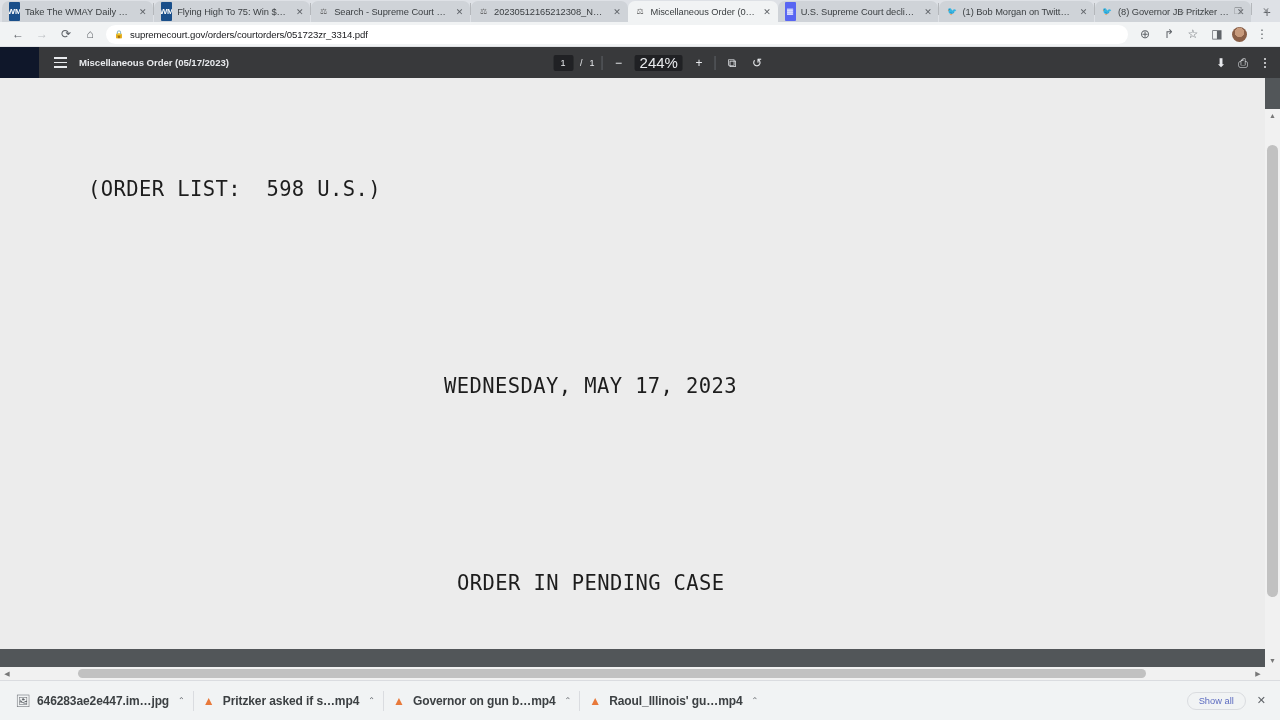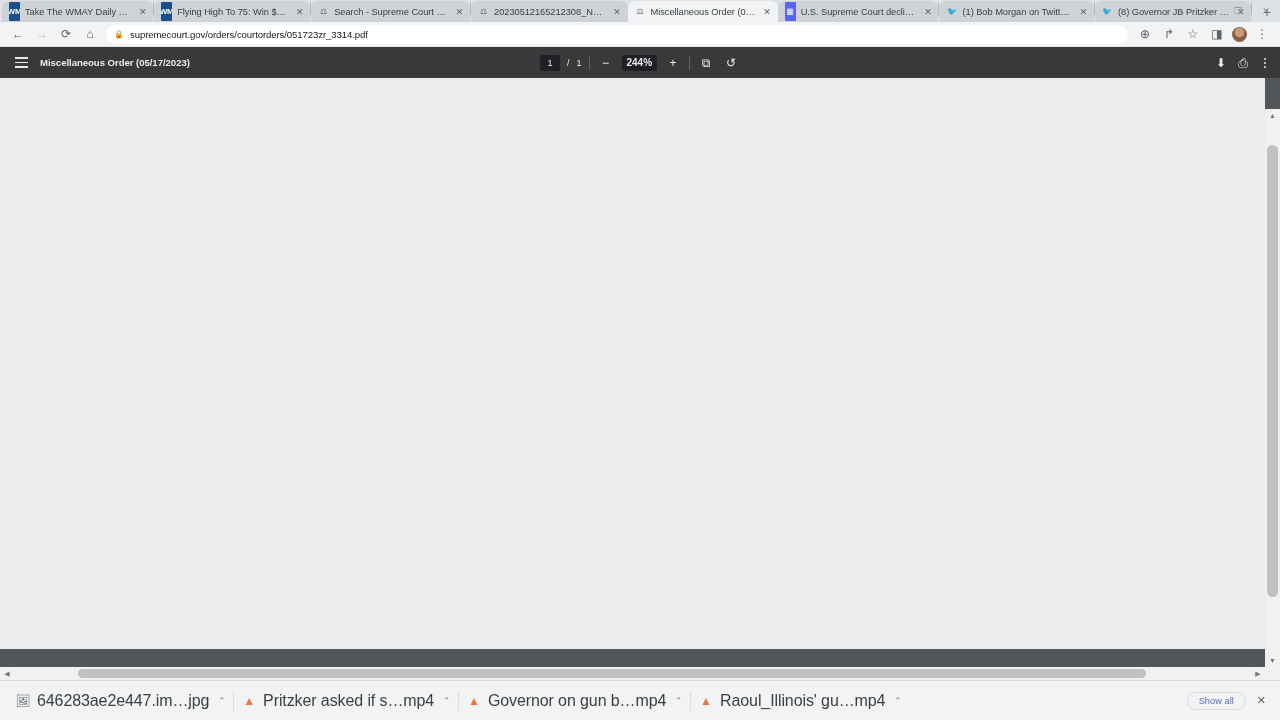--- a/index.html
+++ b/index.html
@@ -71,21 +71,21 @@
   }
   .omnibox .lock { font-size: 8px; margin-right: 6px; color: #5f6368; }
   .omnibox .url { white-space: nowrap; overflow: hidden; text-overflow: ellipsis; letter-spacing: -0.1px; }
   .avatar {
     width: 15px; height: 15px; border-radius: 50%; flex: 0 0 15px;
     background: radial-gradient(circle at 50% 35%, #c79a7c 0 38%, #8a5f47 39% 100%);
     margin: 0 3px;
   }
 
   
-  .pdf-area { flex: 1 1 auto; position: relative; background: #0f172a; overflow: hidden; }
+  .pdf-area { flex: 1 1 auto; position: relative; background: #0f172a; overflow: hidden; padding-left: 39px; }
   .pdf-toolbar {
     height: 31px; background: #38393b; display: flex; align-items: center;
     color: #e8eaed; position: relative; padding: 0 8px;
   }
   .hamburger { width: 26px; height: 26px; display: flex; flex-direction: column;
                align-items: center; justify-content: center; gap: 3px; flex: 0 0 26px; }
   .hamburger span { display: block; width: 13px; height: 1.5px; background: #e8eaed; }
   .pdf-title { font-size: 9.6px; margin-left: 6px; font-weight: bold; letter-spacing: -0.05px; }
   .pdf-center {
     position: absolute; left: 50%; transform: translateX(-50%);
@@ -96,21 +96,21 @@
     display: flex; align-items: center; justify-content: center;
     border-radius: 2px; font-size: 9px;
   }
   .pagetotal { font-size: 9px; color: #e8eaed; }
   .vsep { width: 1px; height: 14px; background: #5f6368; }
   .tbtn { width: 18px; height: 18px; display: flex; align-items: center; justify-content: center;
           color: #e8eaed; font-size: 12px; }
   .zoombox {
     background: #202124; color: #e8eaed; height: 16px; padding: 0 5px;
     display: flex; align-items: center; justify-content: center;
-    border-radius: 2px; font-size: 10px; font-weight: bold;
+    border-radius: 2px; font-size: 15px; font-weight: normal;
   }
   .pdf-right { position: absolute; right: 6px; display: flex; align-items: center; gap: 4px; }
   .dots { display: flex; flex-direction: column; gap: 2px; align-items: center; }
   .dots i { width: 2px; height: 2px; background: #e8eaed; border-radius: 50%; display: block; }
 
   
   .pdf-scrollwrap { position: absolute; top: 31px; left: 0; right: 0; bottom: 0; background: #525659; }
   .pdf-page {
     position: absolute; top: 0; left: 0; width: 1265px; height: 571px;
     background: #ececec; overflow: hidden;
@@ -144,21 +144,21 @@
   
   .shelf {
     height: 40px; background: #f1f3f4; border-top: 1px solid #dadce0;
     display: flex; align-items: center; flex: 0 0 40px; padding: 0 8px; gap: 0;
   }
   .dl-item { display: flex; align-items: center; height: 28px; padding: 0 8px; min-width: 0; }
   .dl-ico { width: 14px; height: 14px; flex: 0 0 14px; margin-right: 7px;
             display: flex; align-items: center; justify-content: center; font-size: 12px; }
   .dl-ico.img { color: #5f6368; }
   .dl-ico.vid { color: #e8793a; }
-  .dl-name { font-size: 16px; color: #3c4043; white-space: nowrap; letter-spacing: -0.1px; }
+  .dl-name { font-size: 12px; color: #3c4043; white-space: nowrap; letter-spacing: -0.1px; font-weight: bold; }
   .dl-caret { margin-left: 9px; font-size: 8px; color: #5f6368; }
   .dl-sep { width: 1px; height: 20px; background: #dadce0; }
   .shelf-right { margin-left: auto; display: flex; align-items: center; gap: 5px; }
   .showall {
     font-size: 9.3px; color: #5c6bc0; border: 1px solid #dadce0; border-radius: 12px;
     padding: 3px 11px; background: #f1f3f4;
   }
   .shelf-close { font-size: 11px; color: #5f6368; padding: 0 6px; }
 </style>
 </head>
@@ -283,22 +283,25 @@
               <i></i>
               <i></i>
             </span>
         </div>
       </div>
     </div>
 
     <div class="pdf-scrollwrap">
       <div class="pdf-page">
         <div class="doc">
+          <div class="line ind-order">(ORDER LIST:  598 U.S.)</div>
           <div class="line">&nbsp;</div>
+          <div class="line ind-date">WEDNESDAY, MAY 17, 2023</div>
           <div class="line">&nbsp;</div>
+          <div class="line ind-heading">ORDER IN PENDING CASE</div>
           
           
           
           
           
         </div>
       </div>
 
       <div class="vscroll">
         <div class="arrow up">▲</div>

